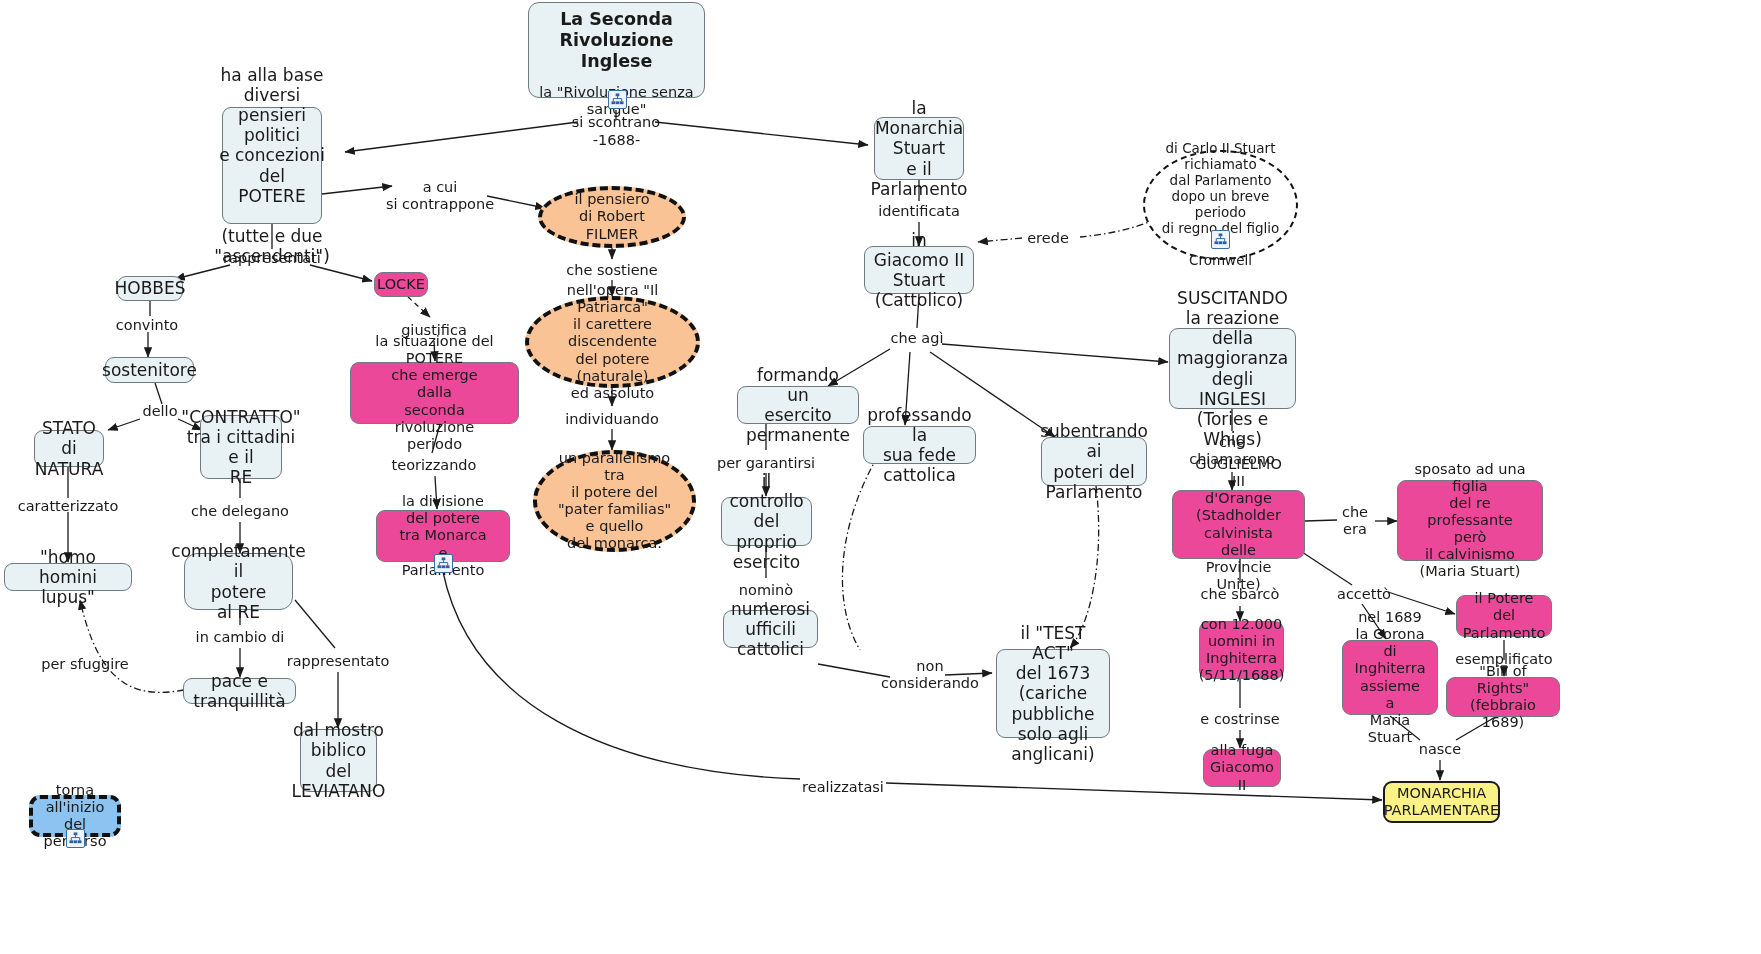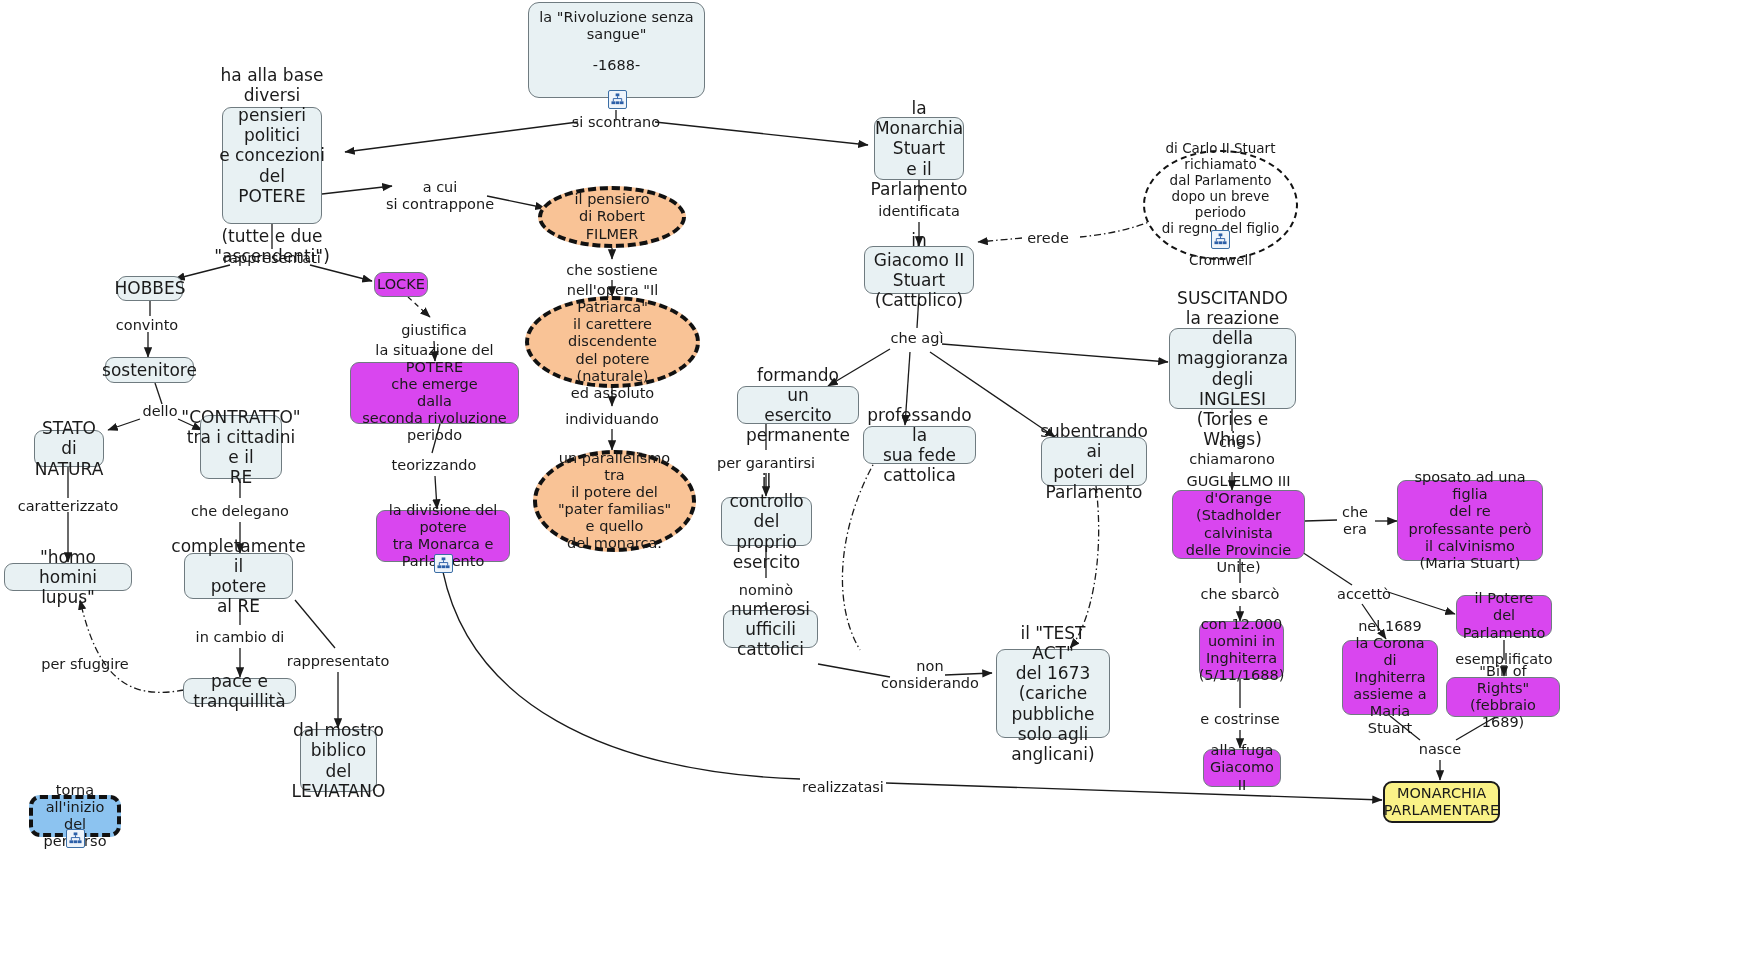--- a/index.html
+++ b/index.html
@@ -37,25 +37,25 @@
   
   .nbox {
     background: #e8f1f3;
     border: 1px solid #6f7b80;
     border-radius: 9px;
     font-size: 17px;
     padding: 5px 8px;
   }
   
   .nyellow {
-    background: #d946ef;
+    background: #ec4899;
     border: 1px solid #6f7b80;
     border-radius: 9px;
     font-size: 14.5px;
-    padding: 5px 7px;
+    padding: 5px 16px;
   }
   
   .nfinal {
     background: #faf287;
     border: 2.5px solid #1a1a1a;
     border-radius: 9px;
     font-size: 14.5px;
     padding: 5px 8px;
   }
   
@@ -237,20 +237,22 @@
       <path d="M 1504,683 L 1504,679"></path>
       <path d="M 1504,665 L 1504,676" marker-end="url(#arrow)"></path>
 
       <path d="M 1390,716 L 1420,740"></path>
       <path d="M 1497,716 L 1456,740"></path>
       <path d="M 1440,760 L 1440,780" marker-end="url(#arrow)"></path>
     </g>
   </svg>
 
   <div class="node ntitle" style="left:528px; top:2px; width:177px; height:96px;">
+    <div class="title-main">La Seconda
+Rivoluzione Inglese</div>
     <div class="title-sub">la "Rivoluzione senza sangue"</div>
     <div class="title-year">-1688-</div>
   </div>
   <div class="rsrc" style="left:608px; top:90px;">
     <svg viewBox="0 0 14 14" width="13" height="13" aria-hidden="true">
       <rect x="5" y="0.5" width="4" height="3" fill="#2c5fa8"></rect>
       <rect x="0.5" y="9" width="4" height="3" fill="#2c5fa8"></rect>
       <rect x="5" y="9" width="4" height="3" fill="#2c5fa8"></rect>
       <rect x="9.5" y="9" width="4" height="3" fill="#2c5fa8"></rect>
       <path d="M7 3.5 V6 M2.5 9 V6 H11.5 V9" stroke="#2c5fa8" stroke-width="1" fill="none"></path>
@@ -273,21 +275,21 @@
   <div class="node nbox" style="left:34px; top:430px; width:70px; height:37px;">STATO
 di NATURA</div>
 
   <div class="node nbox" style="left:200px; top:415px; width:82px; height:64px;">"CONTRATTO"
 tra i cittadini
 e il
 RE</div>
 
   <div class="node nbox" style="left:4px; top:563px; width:128px; height:28px;">"homo homini lupus"</div>
 
-  <div class="node nbox" style="left:184px; top:553px; width:109px; height:46px;">completamente il
+  <div class="node nbox" style="left:184px; top:553px; width:109px; height:57px;border-radius:13px;">completamente il
 potere
 al RE</div>
 
   <div class="node nbox" style="left:183px; top:678px; width:113px; height:26px;">pace e tranquillità</div>
 
   <div class="node nbox" style="left:300px; top:729px; width:77px; height:63px;">dal mostro
 biblico
 del
 LEVIATANO</div>
 

